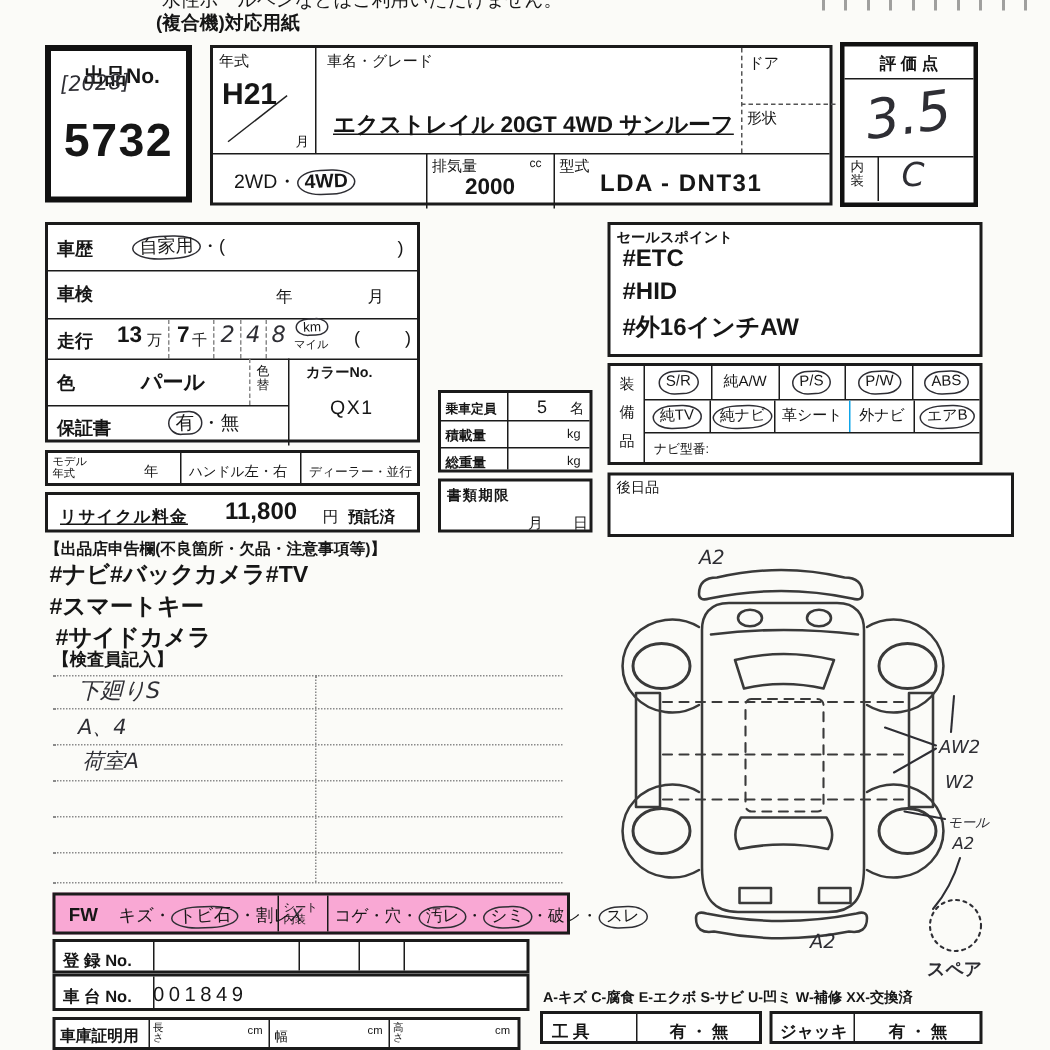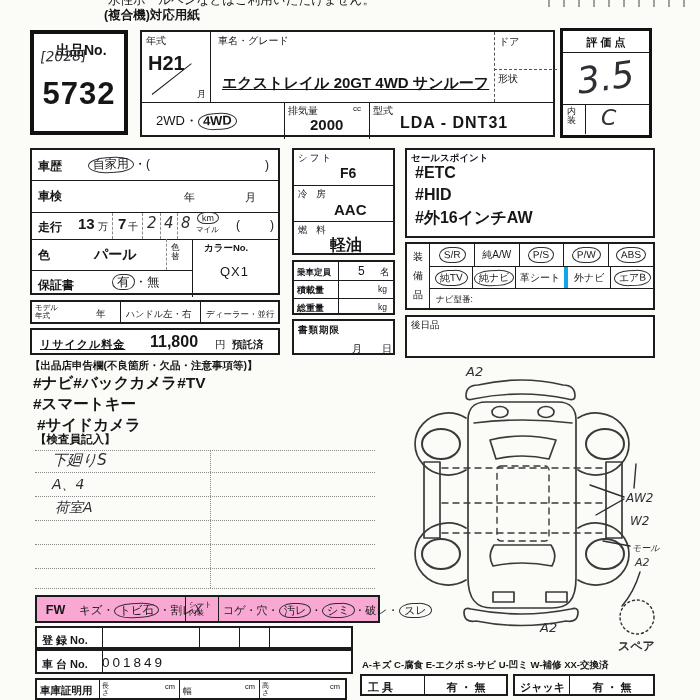--- a/index.html
+++ b/index.html
@@ -193,30 +193,20 @@
     <div class="abs stack" style="left:65px;top:2px;width:9px;font-size:7px;">長さ</div>
     <div class="abs nw" style="left:128px;top:2px;font-size:7.5px;">cm</div>
     <div class="abs sv" style="left:142px;top:0;height:100%;"></div>
     <div class="abs nw" style="left:146px;top:5px;font-size:9px;">幅</div>
     <div class="abs nw" style="left:208px;top:2px;font-size:7.5px;">cm</div>
     <div class="abs sv" style="left:222px;top:0;height:100%;"></div>
     <div class="abs stack" style="left:225px;top:2px;width:9px;font-size:7px;">高さ</div>
     <div class="abs nw" style="left:293px;top:2px;font-size:7.5px;">cm</div>
   </div>
 
-  <div class="abs bx" style="left:292px;top:148px;width:103px;height:107px;background:#fff;">
-    <div class="abs nw" style="left:4px;top:2px;font-size:9.5px;letter-spacing:2px;">シフト</div>
-    <div class="abs bold nw" style="left:46px;top:15px;font-size:14px;">F6</div>
-    <div class="abs sh" style="left:0;top:35px;width:100%;"></div>
-    <div class="abs nw" style="left:4px;top:38px;font-size:9.5px;letter-spacing:3px;">冷 房</div>
-    <div class="abs bold nw" style="left:40px;top:51px;font-size:15px;">AAC</div>
-    <div class="abs sh" style="left:0;top:71px;width:100%;"></div>
-    <div class="abs nw" style="left:4px;top:74px;font-size:9.5px;letter-spacing:3px;">燃 料</div>
-    <div class="abs bold nw" style="left:36px;top:85px;font-size:16px;">軽油</div>
-  </div>
 
   <div class="abs bx" style="left:292px;top:260px;width:103px;height:55px;background:#fff;">
     <div class="abs sv" style="left:44px;top:0;height:100%;border-left-width:1px;"></div>
     <div class="abs bold nw" style="left:3px;top:5px;font-size:8.5px;">乗車定員</div>
     <div class="abs nw" style="left:64px;top:2px;font-size:12px;">5</div>
     <div class="abs nw" style="left:86px;top:4px;font-size:9.5px;">名</div>
     <div class="abs sh" style="left:0;top:18px;width:100%;border-top-width:1px;"></div>
     <div class="abs bold nw" style="left:3px;top:22px;font-size:9px;">積載量</div>
     <div class="abs nw" style="left:84px;top:22px;font-size:8.5px;">kg</div>
     <div class="abs sh" style="left:0;top:36px;width:100%;border-top-width:1px;"></div>
@@ -261,33 +251,33 @@
     <div class="abs" style="left:23px;top:22px;width:223px;height:22px;display:flex;border-top:1px solid #1b1b1b;">
       <div style="flex:1;display:flex;align-items:center;justify-content:center;">
           <span class="chip" data-circled="true">純TV</span>
         </div>
       <div style="flex:1;display:flex;align-items:center;justify-content:center;border-left:1px solid #1b1b1b;">
           <span class="chip" data-circled="true">純ナビ</span>
         </div>
       <div style="flex:1;display:flex;align-items:center;justify-content:center;border-left:1px solid #1b1b1b;">
           <span class="chip" data-circled="false">革シート</span>
         </div>
-      <div style="flex:1;display:flex;align-items:center;justify-content:center;border-left:4px solid #0ea5e9;">
+      <div style="flex:1;display:flex;align-items:center;justify-content:center;border-left:1px solid #0ea5e9;">
           <span class="chip" data-circled="false">外ナビ</span>
         </div>
       <div style="flex:1;display:flex;align-items:center;justify-content:center;border-left:1px solid #1b1b1b;">
           <span class="chip" data-circled="true">エアB</span>
         </div>
     </div>
     <div class="abs" style="left:23px;top:44px;width:223px;height:20px;border-top:1px solid #1b1b1b;">
       <div class="abs nw" style="left:6px;top:5px;font-size:8.5px;">ナビ型番:</div>
     </div>
   </div>
 
-  <div class="abs bx" style="left:405px;top:315px;width:250px;height:43px;background:#fff;">
+  <div class="abs bx" style="left:405px;top:315px;width:271px;height:43px;background:#fff;">
     <div class="abs nw" style="left:4px;top:2px;font-size:9.5px;">後日品</div>
   </div>
 
   <svg class="abs" style="left:400px;top:360px;" width="300" height="295" viewBox="0 0 300 295">
     <g fill="none" stroke="#3a3a3a" stroke-width="1.7" stroke-linecap="round" stroke-linejoin="round">
 
       <path d="M66,36 Q66,25 78,25 Q121,15 163,25 Q175,25 175,36 Q175,41 168,39 Q121,29 73,39 Q66,41 66,36 Z"></path>
 
       <path d="M86,42 L158,42 C171,42 176,50 176,60 L176,218 C176,240 168,248 152,248 L92,248 C77,248 68,240 68,218 L68,60 C68,50 73,42 86,42 Z"></path>
 

